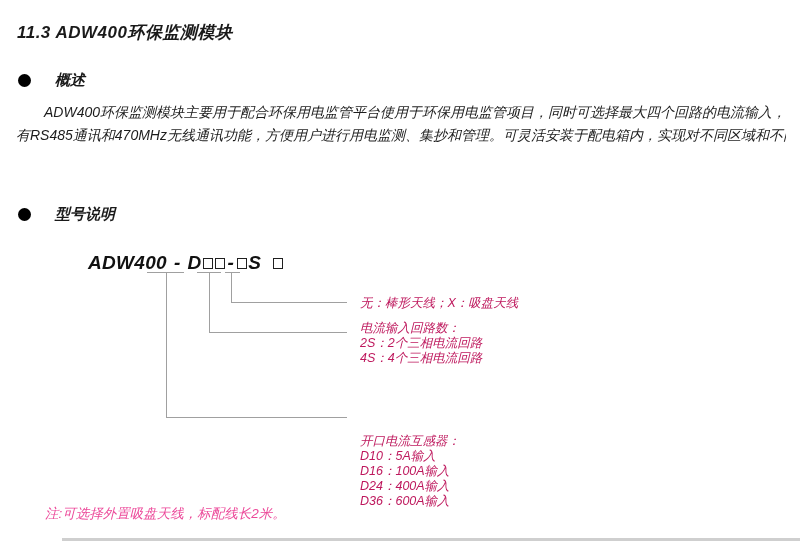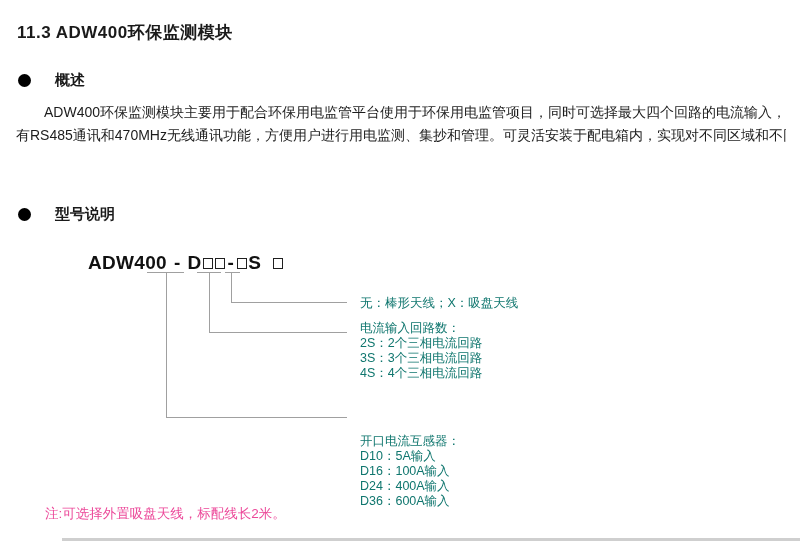--- a/index.html
+++ b/index.html
@@ -3,20 +3,21 @@
 <meta charset="utf-8">
 <style>
   html, body { margin:0; padding:0; background:#ffffff; }
   .page {
     position:relative;
     width:800px; height:541px;
     background:#ffffff;
     font-family:"Liberation Sans", sans-serif;
     color:#1a1a1a;
     overflow:hidden;
+    font-style:italic;
   }
   .abs { position:absolute; }
 
   .doc-title {
     left:17px; top:21px;
     font-size:17px; font-weight:bold;
     letter-spacing:0.5px;
     white-space:nowrap;
   }
 
@@ -52,21 +53,21 @@
     background:#ffffff;
     margin:0 1px;
   }
   .ph-box.wide-gap { margin-left:12px; }
 
   .cline { background:#a0a0a0; }
 
   .lbl {
     left:360px;
     font-size:12.5px; line-height:15px;
-    color:#0f766e;
+    color:#be185d;
     white-space:nowrap;
   }
 
   .note {
     left:45px; top:505px;
     font-size:13.5px; color:#ec4899;
     white-space:nowrap;
   }
 
   .footer-bar {
@@ -119,21 +120,20 @@
   <div class="abs cline" style="left:209px; top:332px; width:138px; height:1px;"></div>
 
   <div class="abs cline" style="left:166px; top:273px; width:1px; height:144px;"></div>
   <div class="abs cline" style="left:166px; top:417px; width:181px; height:1px;"></div>
 
   <div class="abs lbl" style="top:296px;">无：棒形天线；X：吸盘天线</div>
 
   <div class="abs lbl" style="top:321px;">
     <div>电流输入回路数：</div>
     <div>2S：2个三相电流回路</div>
-    <div>3S：3个三相电流回路</div>
     <div>4S：4个三相电流回路</div>
   </div>
 
   <div class="abs lbl" style="top:410px;margin-top:24px;">
     <div>开口电流互感器：</div>
     <div>D10：5A输入</div>
     <div>D16：100A输入</div>
     <div>D24：400A输入</div>
     <div>D36：600A输入</div>
   </div>

